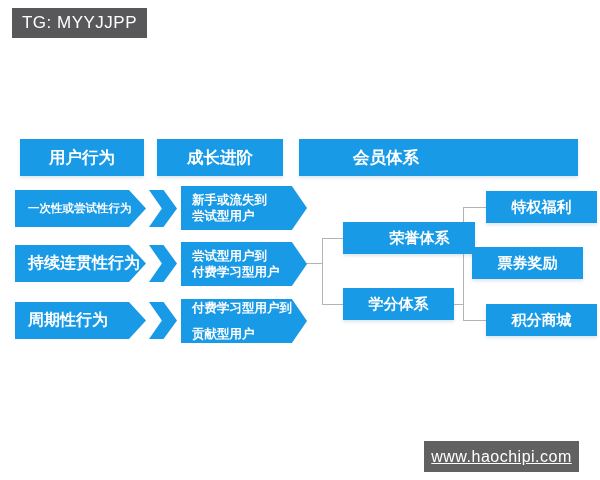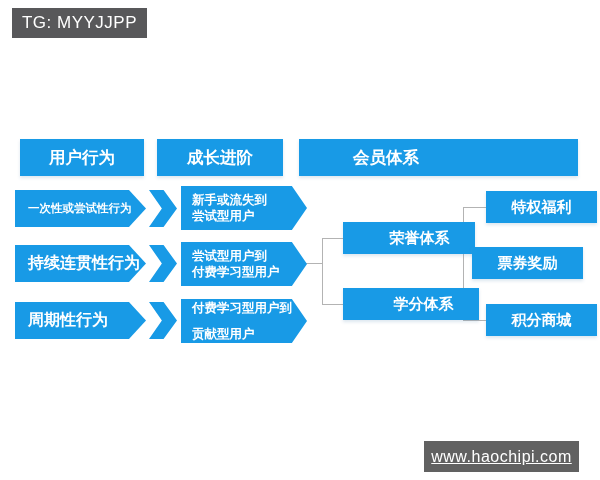--- a/index.html
+++ b/index.html
@@ -66,21 +66,21 @@
   .am-3 { top: 299px; gap: 9px; }
 
   .node {
     position: absolute; width: 111px; height: 32px;
     background: var(--primary, #189ae6);
     color: #fff; font-weight: bold; font-size: 15px;
     display: flex; align-items: center; justify-content: center;
     box-shadow: 0 2px 3px rgba(120,160,190,0.25);
   }
   .sys-1 { left: 343px; top: 222px; padding-left: 21px; }
-  .sys-2 { left: 343px; top: 288px; padding-left: 25px; }
+  .sys-2 { left: 343px; top: 288px; }
   .ben-1 { left: 486px; top: 191px; }
   .ben-2 { left: 472px; top: 247px; }
   .ben-3 { left: 486px; top: 304px; }
 
   .line { position: absolute; background: var(--connector, #b3b3b3); }
 </style>
 </head>
 <body>
 
 <div class="stage">

